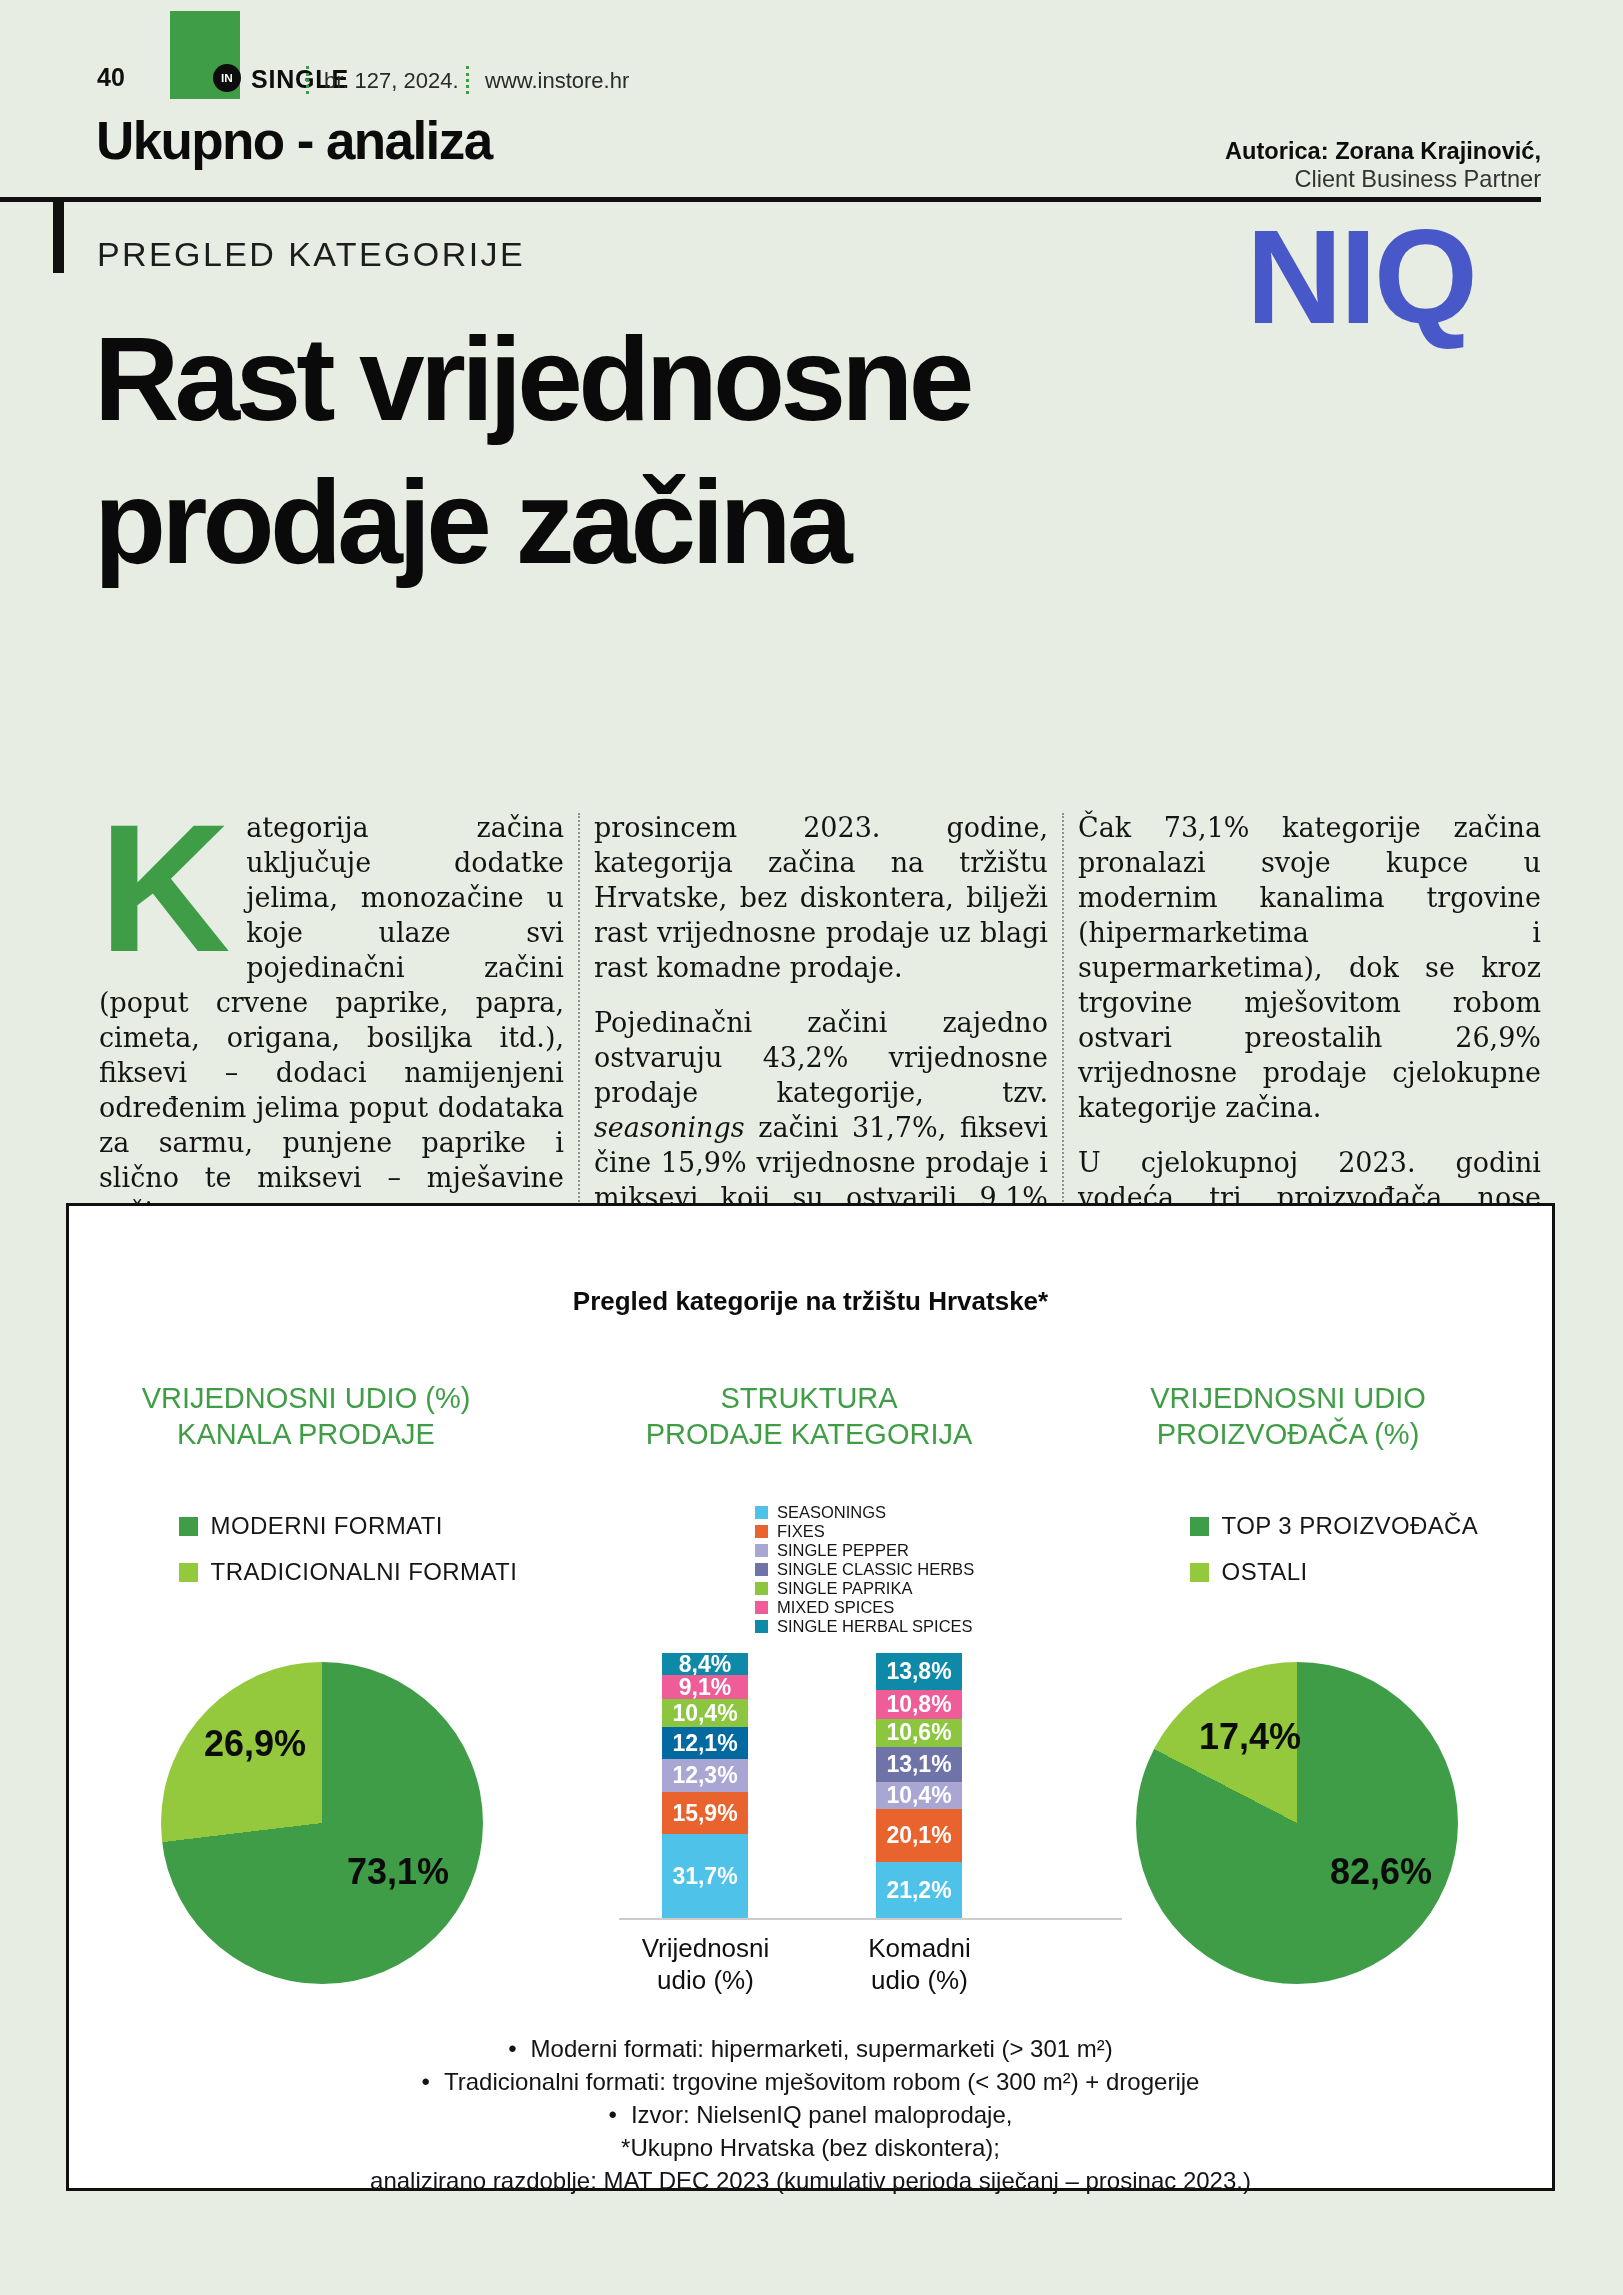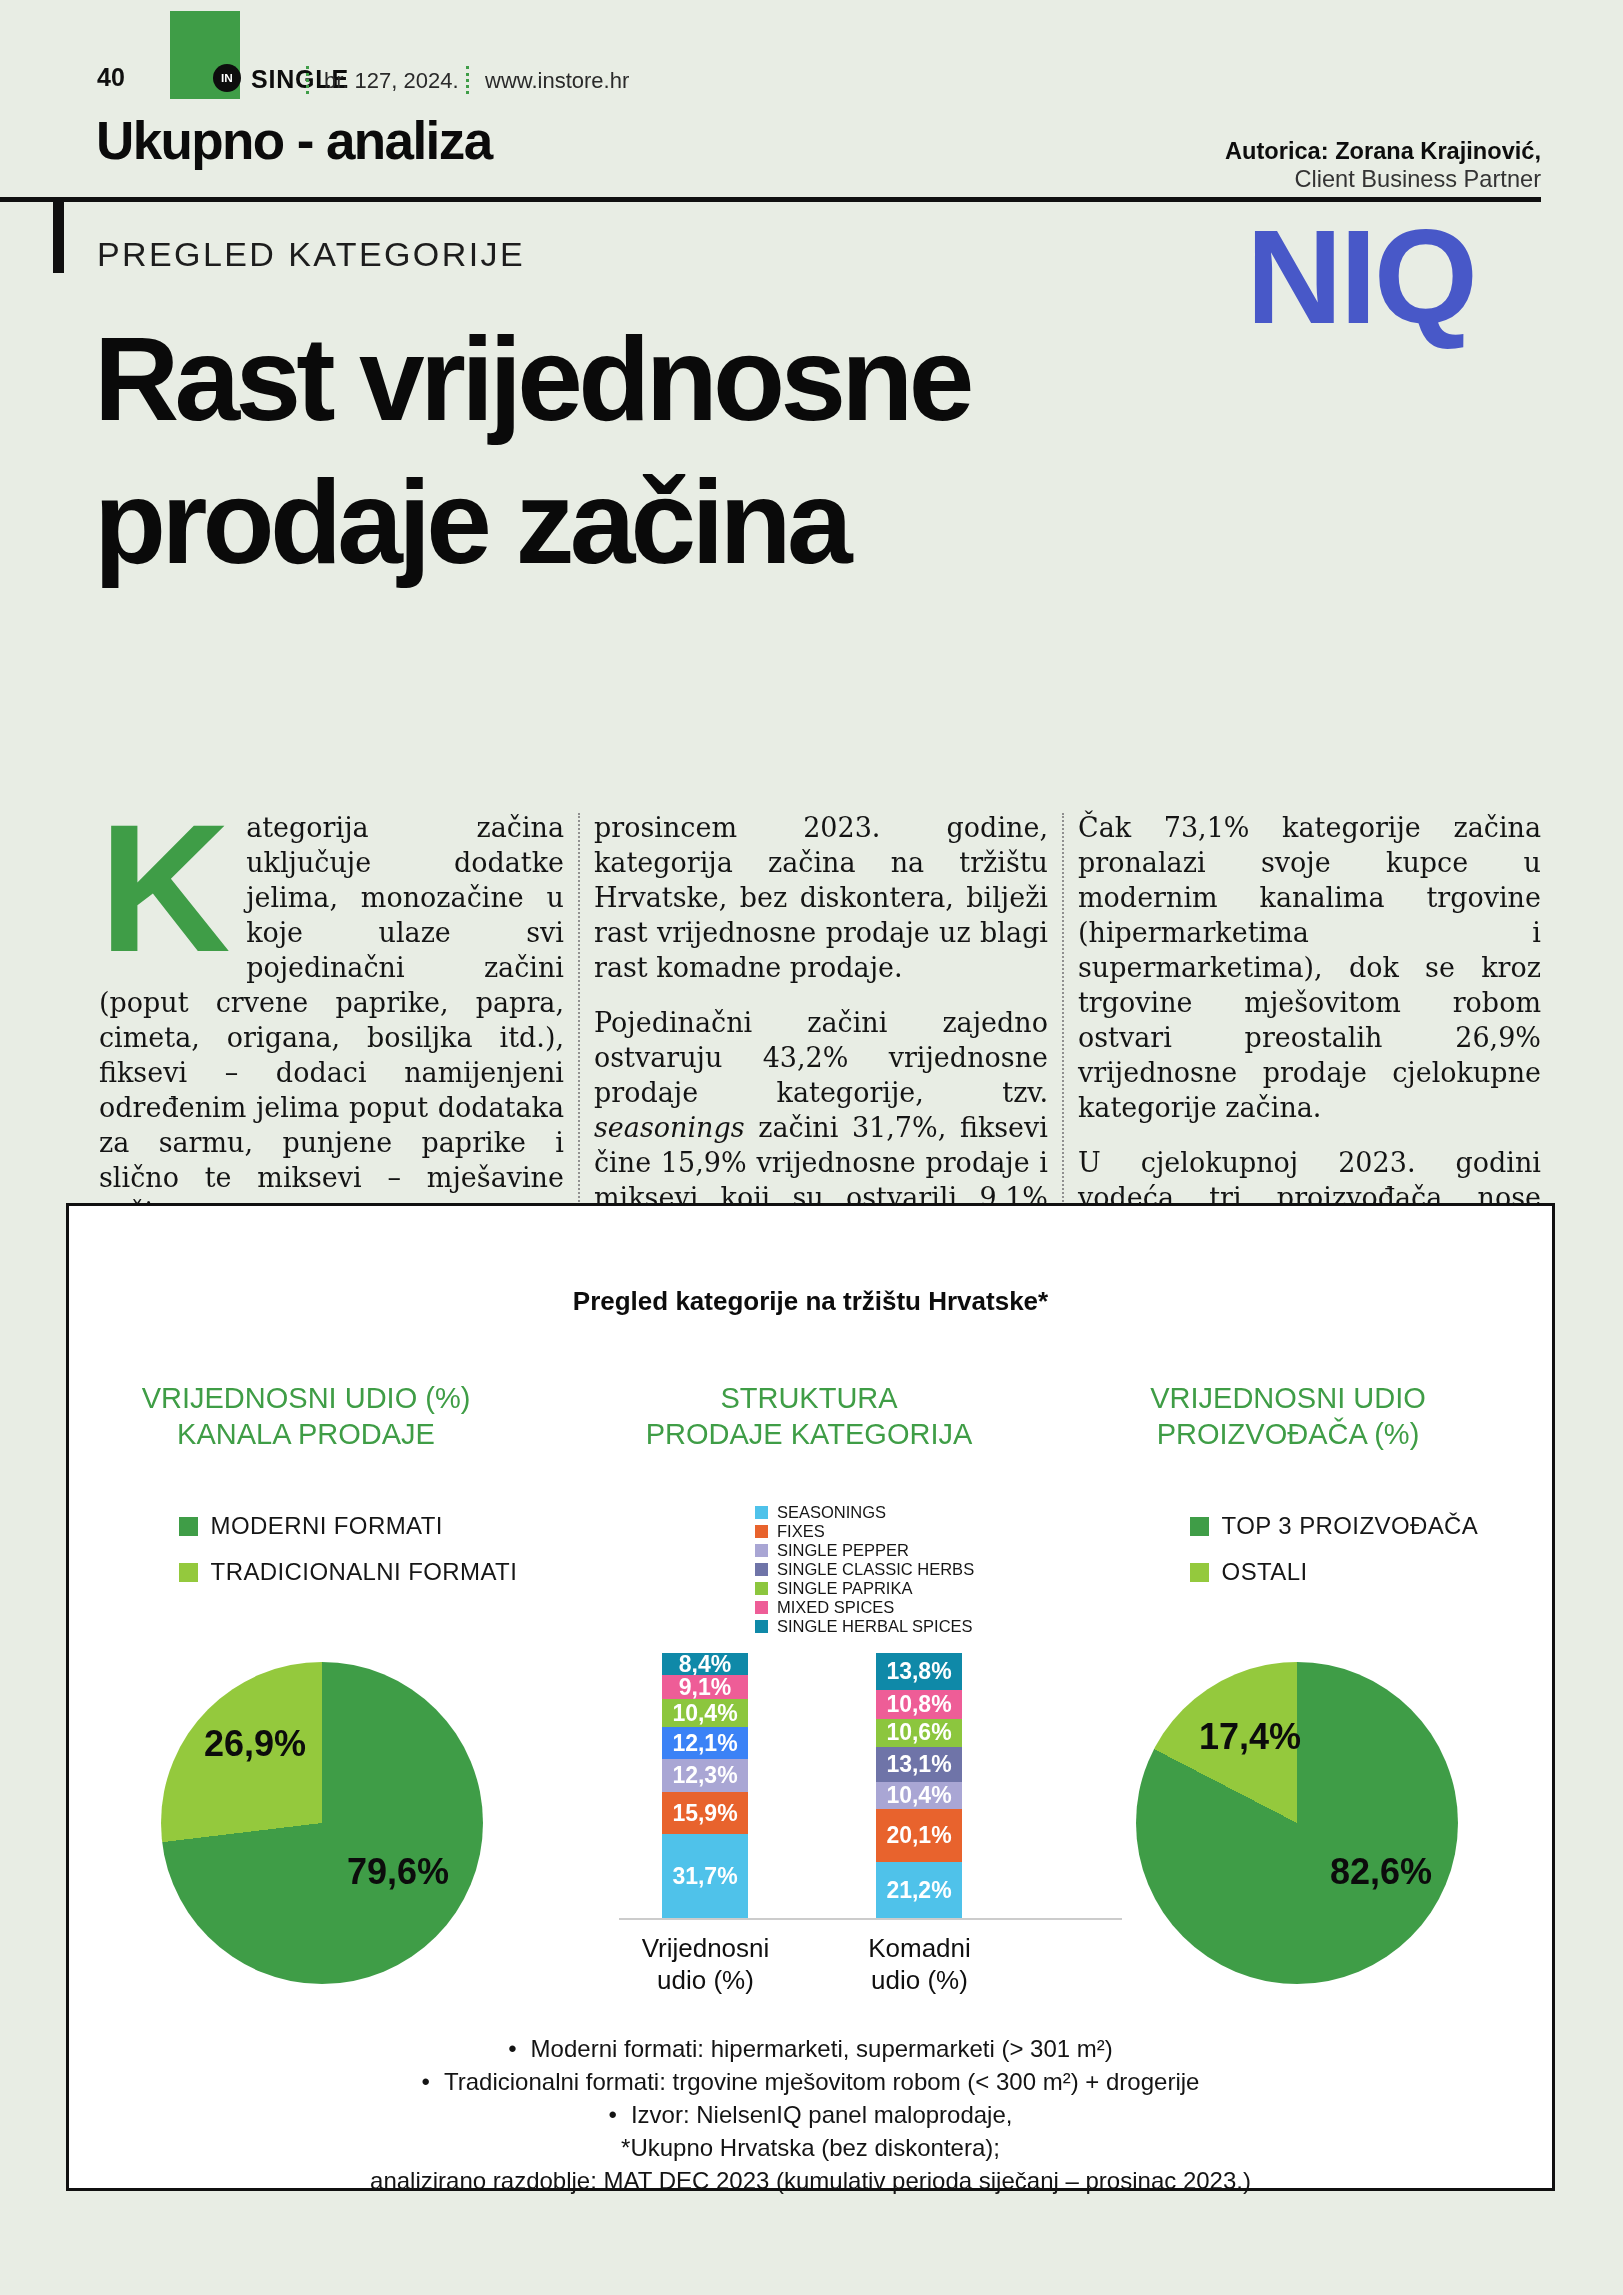--- a/index.html
+++ b/index.html
@@ -197,35 +197,35 @@
           </div>
           <div class="legend-row">
             <span class="legend-swatch" style="background: rgb(148, 201, 61);"></span>
             <span class="legend-label">OSTALI</span>
           </div>
         </div>
 
       <div class="abs pie-wrap pie-left">
         <div class="pie" style="background: conic-gradient(rgb(63, 157, 71) 0deg, rgb(63, 157, 71) 263.16deg, rgb(148, 201, 61) 263.16deg, rgb(148, 201, 61) 360deg);"></div>
         <div class="pie-label lbl-minor">26,9%</div>
-        <div class="pie-label lbl-major">79,6%</div>
+        <div class="pie-label lbl-major">73,1%</div>
       </div>
 
       <div class="abs bars-base"></div>
       <div class="abs bar bar-0">
           <div class="seg" style="height: 84px; background: rgb(79, 194, 234);">
             <span class="seg-label">31,7%</span>
           </div>
           <div class="seg" style="height: 42px; background: rgb(232, 99, 45);">
             <span class="seg-label">15,9%</span>
           </div>
           <div class="seg" style="height: 33px; background: rgb(169, 166, 212);">
             <span class="seg-label">12,3%</span>
           </div>
-          <div class="seg" style="height: 32px; background: #3b82f6;">
+          <div class="seg" style="height: 32px; background: #0369a1;">
             <span class="seg-label">12,1%</span>
           </div>
           <div class="seg" style="height: 28px; background: rgb(140, 198, 62);">
             <span class="seg-label">10,4%</span>
           </div>
           <div class="seg" style="height: 24px; background: rgb(238, 93, 151);">
             <span class="seg-label">9,1%</span>
           </div>
           <div class="seg" style="height: 22px; background: rgb(15, 137, 168);">
             <span class="seg-label">8,4%</span>

